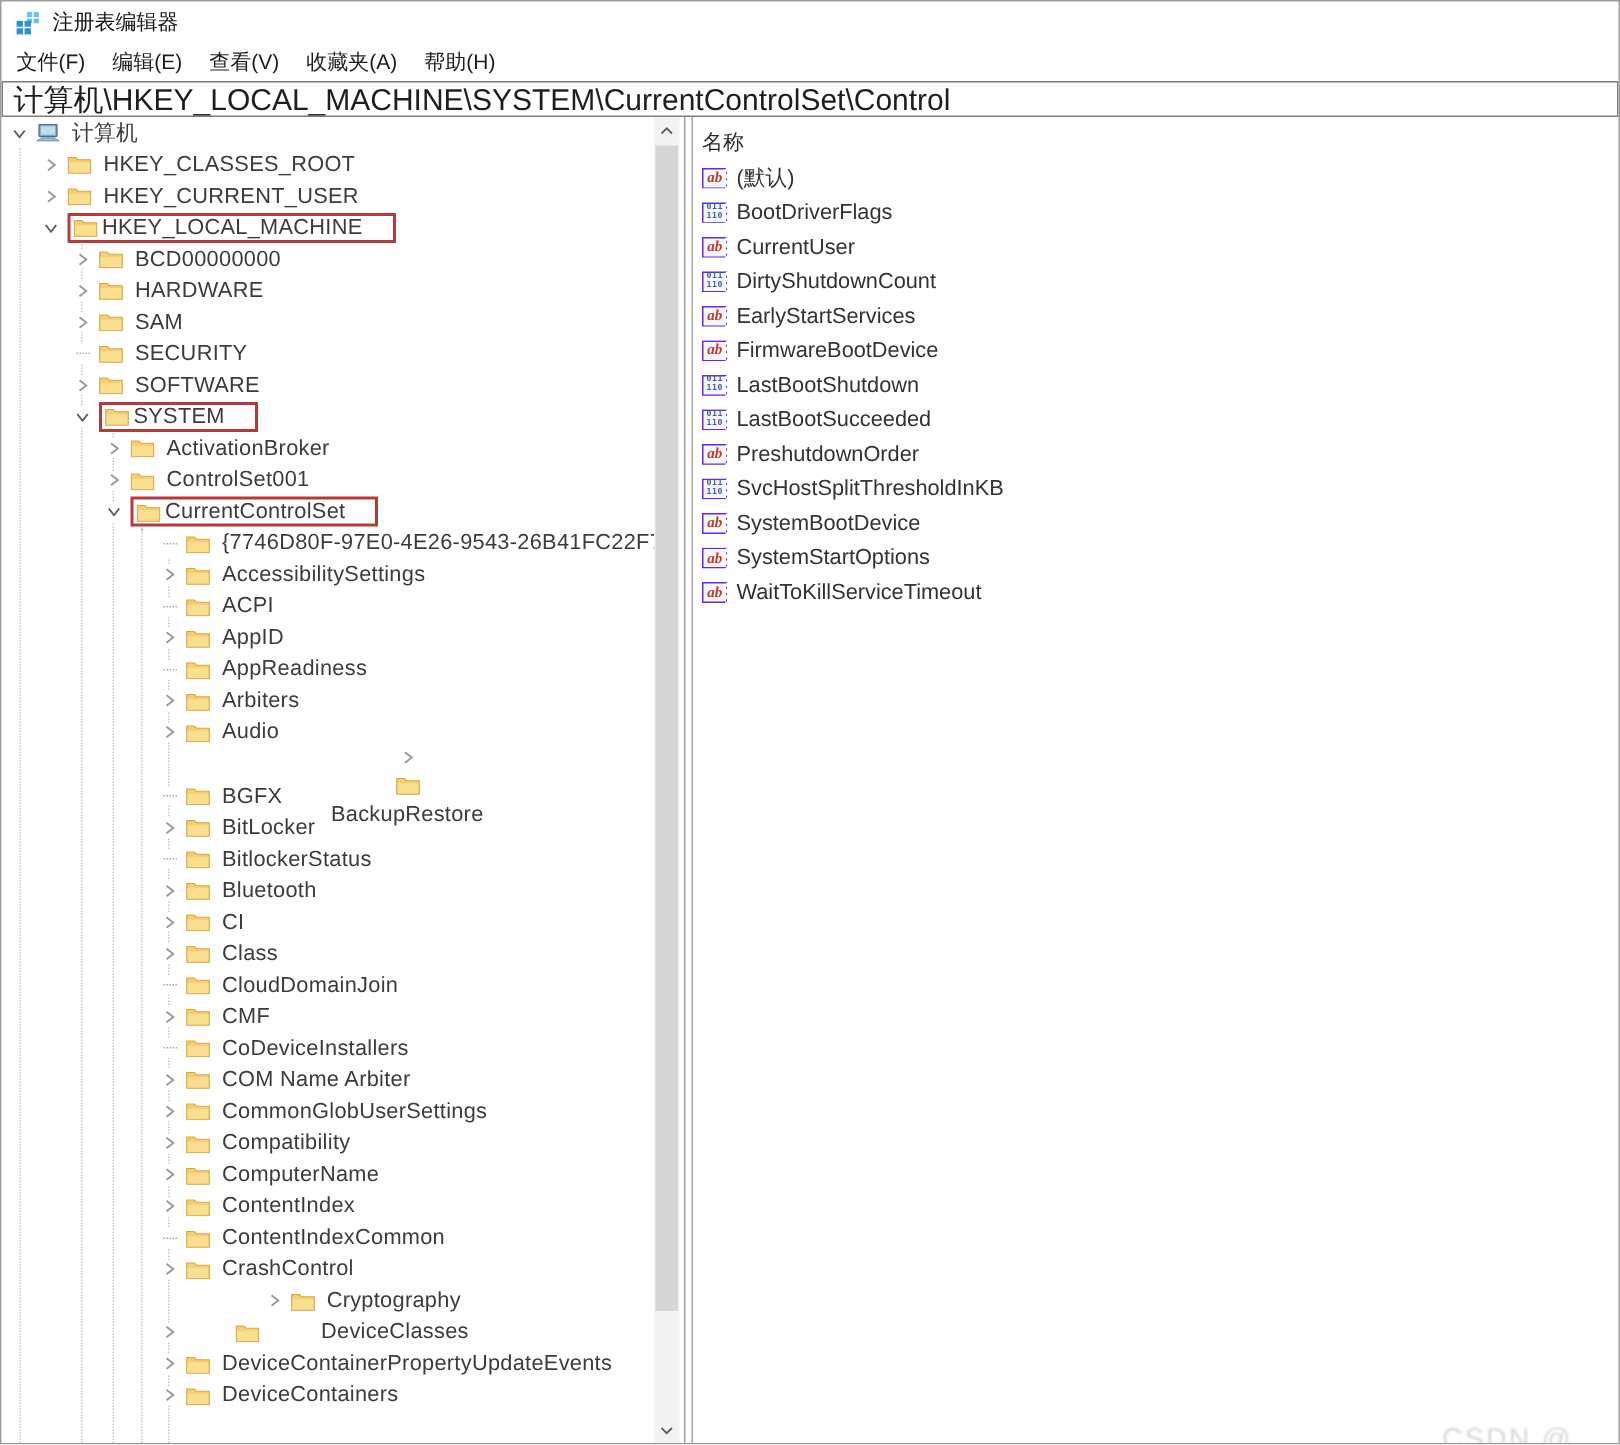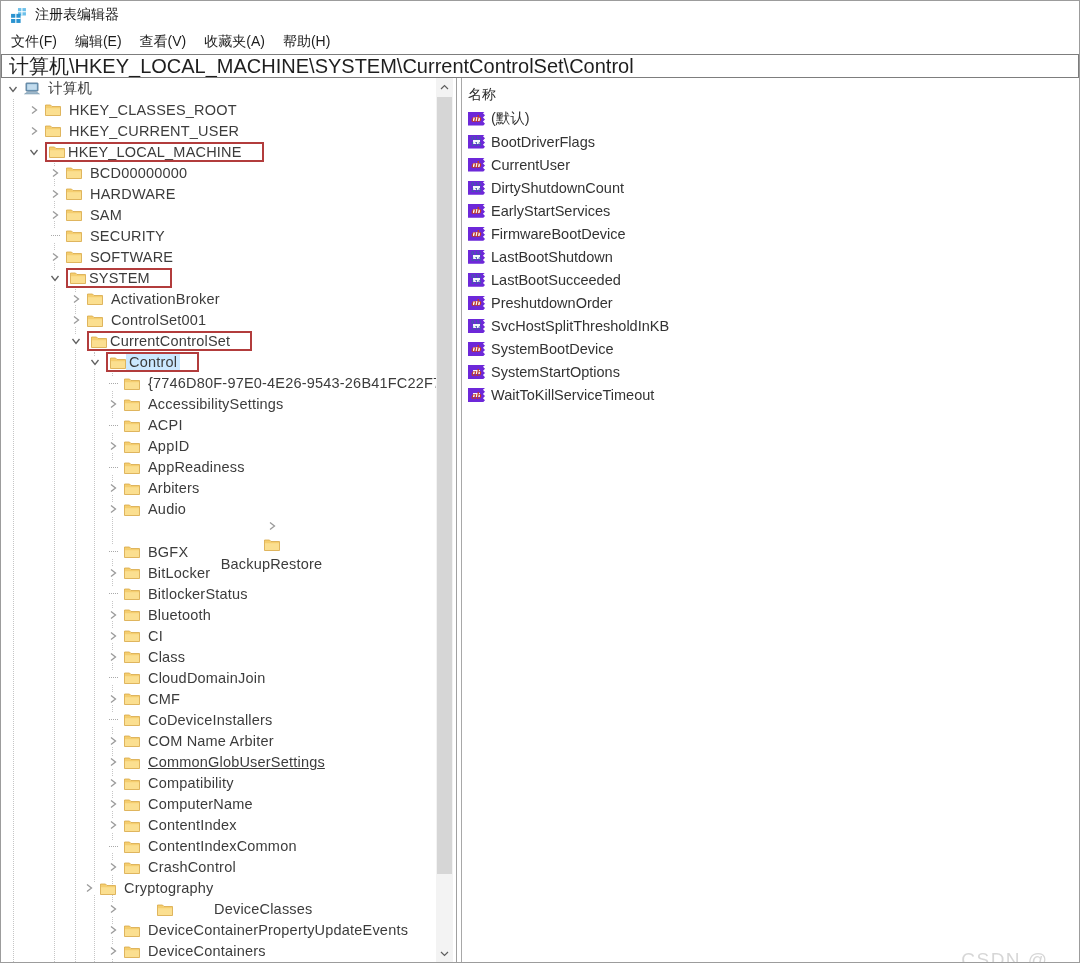--- a/index.html
+++ b/index.html
@@ -42,21 +42,21 @@
             border:2px solid #b23c3c; padding:0 17px 0 2px; height:20px; }
   
   .vscroll { position:absolute; top:0; bottom:0; right:3px; width:17px; background:#f3f3f3; z-index:2; }
   .sb-arrow { position:absolute; left:0; width:17px; height:17px; display:flex; align-items:center; justify-content:center; }
   .sb-up { top:0; } .sb-down { bottom:0; }
   .sb-thumb { position:absolute; left:1px; right:1px; top:19px; bottom:88px; background:#d6d6d6; }
   
   .col-header { font-size:14px; color:#2c2c2c; height:21px; display:flex; align-items:center; }
   .val-rows { margin-top:2px; }
   .val-row { display:flex; align-items:center; gap:4px; height:23.05px; font-size:14.5px; color:#333; }
-  .vicon { width:17px; height:14px; flex:none; background:#f4f7fb; border:5px solid #6d28d9;
+  .vicon { width:17px; height:14px; flex:none; background:#f4f7fb; border:1px solid #6d28d9;
            display:flex; flex-direction:column; align-items:center; justify-content:center;
            clip-path:polygon(0 0,100% 0,88% 12%,100% 27%,88% 42%,100% 57%,88% 72%,100% 87%,90% 100%,0 100%); }
   .vicon.str { font:italic bold 10px "Liberation Serif","DejaVu Serif",serif; color:#bf3a2b; }
   .vicon.dw span { display:block; font:bold 5.5px "DejaVu Sans Mono",monospace; line-height:5.5px;
                    color:#3c5fa5; letter-spacing:.4px; }
   .vname { padding:0 2px; }
   
   .watermark { position:absolute; right:10px; bottom:-9px; font-size:19px; color:#bcbcbc;
                opacity:.6; letter-spacing:1.5px; filter:blur(.6px); }
 </style>
@@ -279,36 +279,20 @@
             <span class="redbox">
               <span class="ticon">
                 <svg width="16" height="13" viewBox="0 0 16 13">
                   <path d="M0.5,2 L5.5,2 L7,3.5 L15.5,3.5 L15.5,12.5 L0.5,12.5 Z" fill="#f5ce6f" stroke="#d8a848" stroke-width="0.8"></path>
                   <path d="M1,5.2 L15,5.2 L15,12 L1,12 Z" fill="#fbdf90"></path>
                 </svg>
               </span>
               <span class="lbl">CurrentControlSet</span>
             </span>
           </div>
-          <div class="tree-row" style="padding-left: 88px;">
-            <span class="exp">
-              <svg width="10" height="10" viewBox="0 0 10 10">
-                <polyline points="1.5,3 5,7.5 8.5,3" fill="none" stroke="#5f5f5f" stroke-width="1.3"></polyline>
-              </svg>
-            </span>
-            <span class="redbox">
-              <span class="ticon">
-                <svg width="16" height="13" viewBox="0 0 16 13">
-                  <path d="M0.5,2 L5.5,2 L7,3.5 L15.5,3.5 L15.5,12.5 L0.5,12.5 Z" fill="#f5ce6f" stroke="#d8a848" stroke-width="0.8"></path>
-                  <path d="M1,5.2 L15,5.2 L15,12 L1,12 Z" fill="#fbdf90"></path>
-                </svg>
-              </span>
-              <span class="lbl sel">Control</span>
-            </span>
-          </div>
           <div class="tree-row" style="padding-left: 106px;">
             <span class="exp">
               <span class="stub"></span>
             </span>
             <span class="ticon">
               <svg width="16" height="13" viewBox="0 0 16 13">
                 <path d="M0.5,2 L5.5,2 L7,3.5 L15.5,3.5 L15.5,12.5 L0.5,12.5 Z" fill="#f5ce6f" stroke="#d8a848" stroke-width="0.8"></path>
                 <path d="M1,5.2 L15,5.2 L15,12 L1,12 Z" fill="#fbdf90"></path>
               </svg>
             </span>
@@ -533,21 +517,21 @@
               </svg>
             </span>
             <span class="ticon">
               <svg width="16" height="13" viewBox="0 0 16 13">
                 <path d="M0.5,2 L5.5,2 L7,3.5 L15.5,3.5 L15.5,12.5 L0.5,12.5 Z" fill="#f5ce6f" stroke="#d8a848" stroke-width="0.8"></path>
                 <path d="M1,5.2 L15,5.2 L15,12 L1,12 Z" fill="#fbdf90"></path>
               </svg>
             </span>
             <span class="lbl">COM Name Arbiter</span>
           </div>
-          <div class="tree-row" style="padding-left: 106px; text-decoration: underline;">
+          <div class="tree-row" style="padding-left: 106px;">
             <span class="exp">
               <svg width="10" height="10" viewBox="0 0 10 10">
                 <polyline points="3,1.5 7.5,5 3,8.5" fill="none" stroke="#9a9a9a" stroke-width="1.3"></polyline>
               </svg>
             </span>
             <span class="ticon">
               <svg width="16" height="13" viewBox="0 0 16 13">
                 <path d="M0.5,2 L5.5,2 L7,3.5 L15.5,3.5 L15.5,12.5 L0.5,12.5 Z" fill="#f5ce6f" stroke="#d8a848" stroke-width="0.8"></path>
                 <path d="M1,5.2 L15,5.2 L15,12 L1,12 Z" fill="#fbdf90"></path>
               </svg>
@@ -615,21 +599,21 @@
               </svg>
             </span>
             <span class="ticon">
               <svg width="16" height="13" viewBox="0 0 16 13">
                 <path d="M0.5,2 L5.5,2 L7,3.5 L15.5,3.5 L15.5,12.5 L0.5,12.5 Z" fill="#f5ce6f" stroke="#d8a848" stroke-width="0.8"></path>
                 <path d="M1,5.2 L15,5.2 L15,12 L1,12 Z" fill="#fbdf90"></path>
               </svg>
             </span>
             <span class="lbl">CrashControl</span>
           </div>
-          <div class="tree-row" style="padding-left: 82px;">
+          <div class="tree-row" style="padding-left: 50px; justify-content: center;">
             <span class="exp">
               <svg width="10" height="10" viewBox="0 0 10 10">
                 <polyline points="3,1.5 7.5,5 3,8.5" fill="none" stroke="#9a9a9a" stroke-width="1.3"></polyline>
               </svg>
             </span>
             <span class="ticon">
               <svg width="16" height="13" viewBox="0 0 16 13">
                 <path d="M0.5,2 L5.5,2 L7,3.5 L15.5,3.5 L15.5,12.5 L0.5,12.5 Z" fill="#f5ce6f" stroke="#d8a848" stroke-width="0.8"></path>
                 <path d="M1,5.2 L15,5.2 L15,12 L1,12 Z" fill="#fbdf90"></path>
               </svg>

